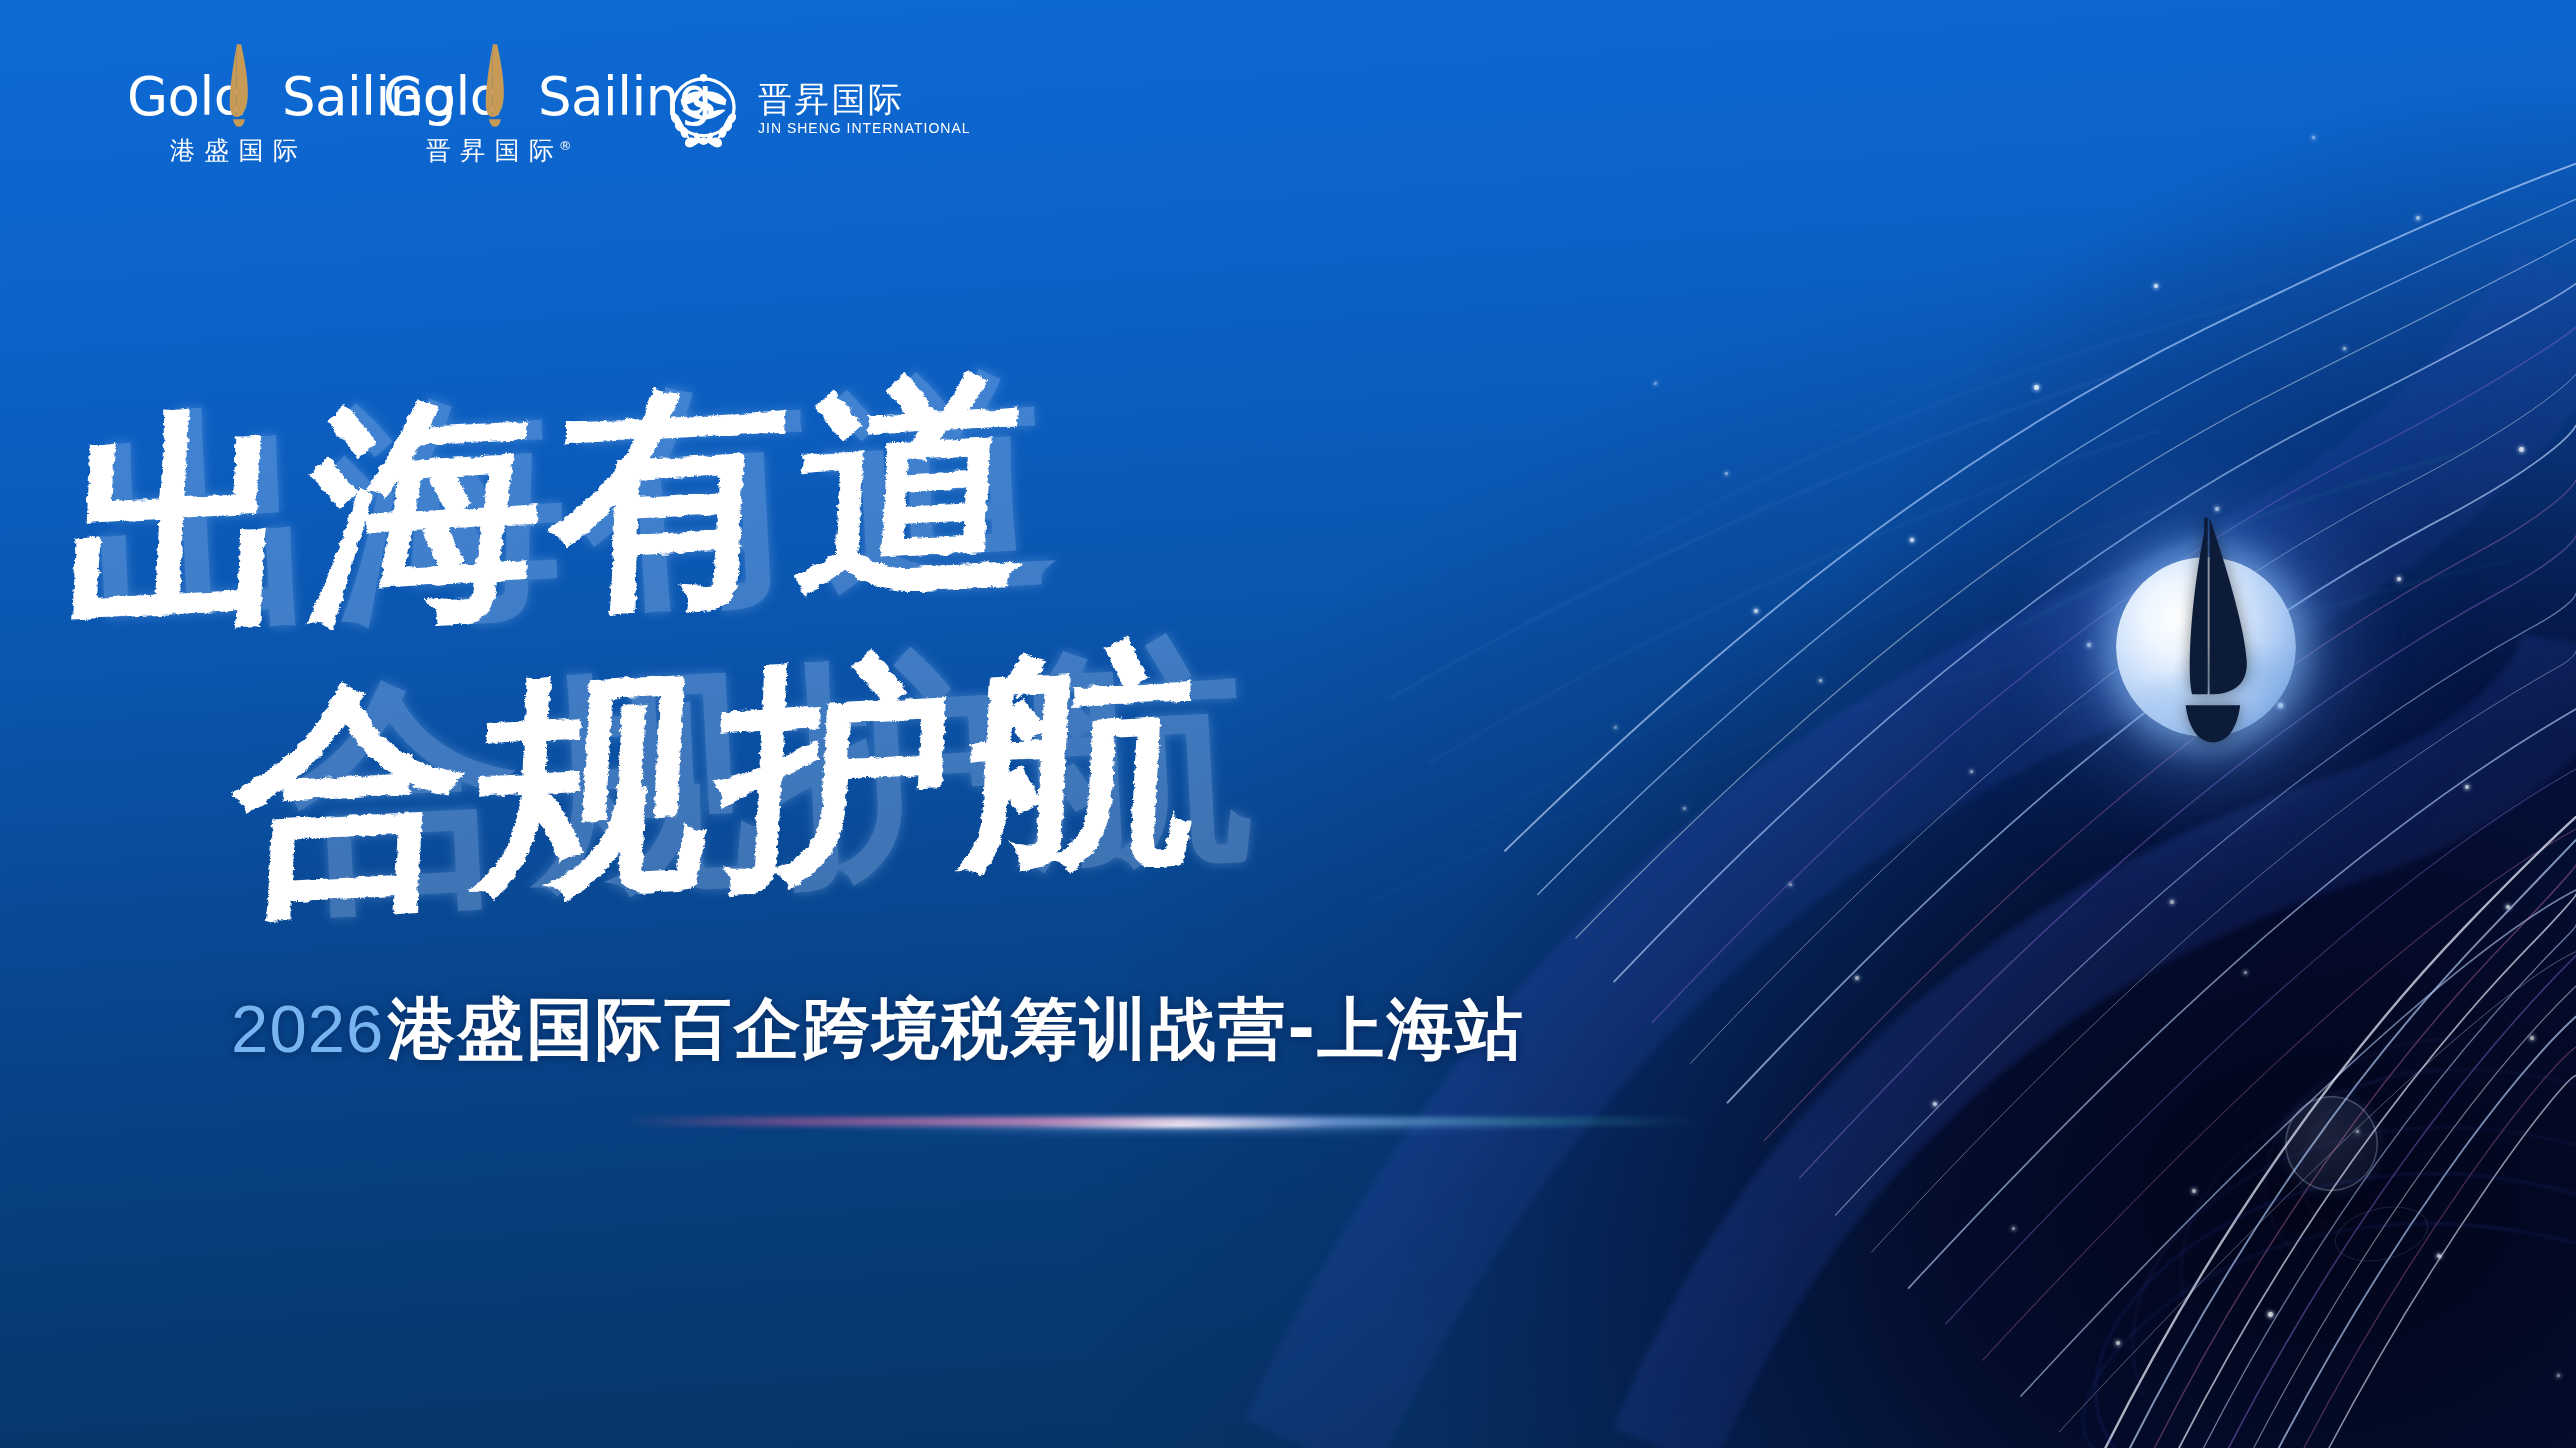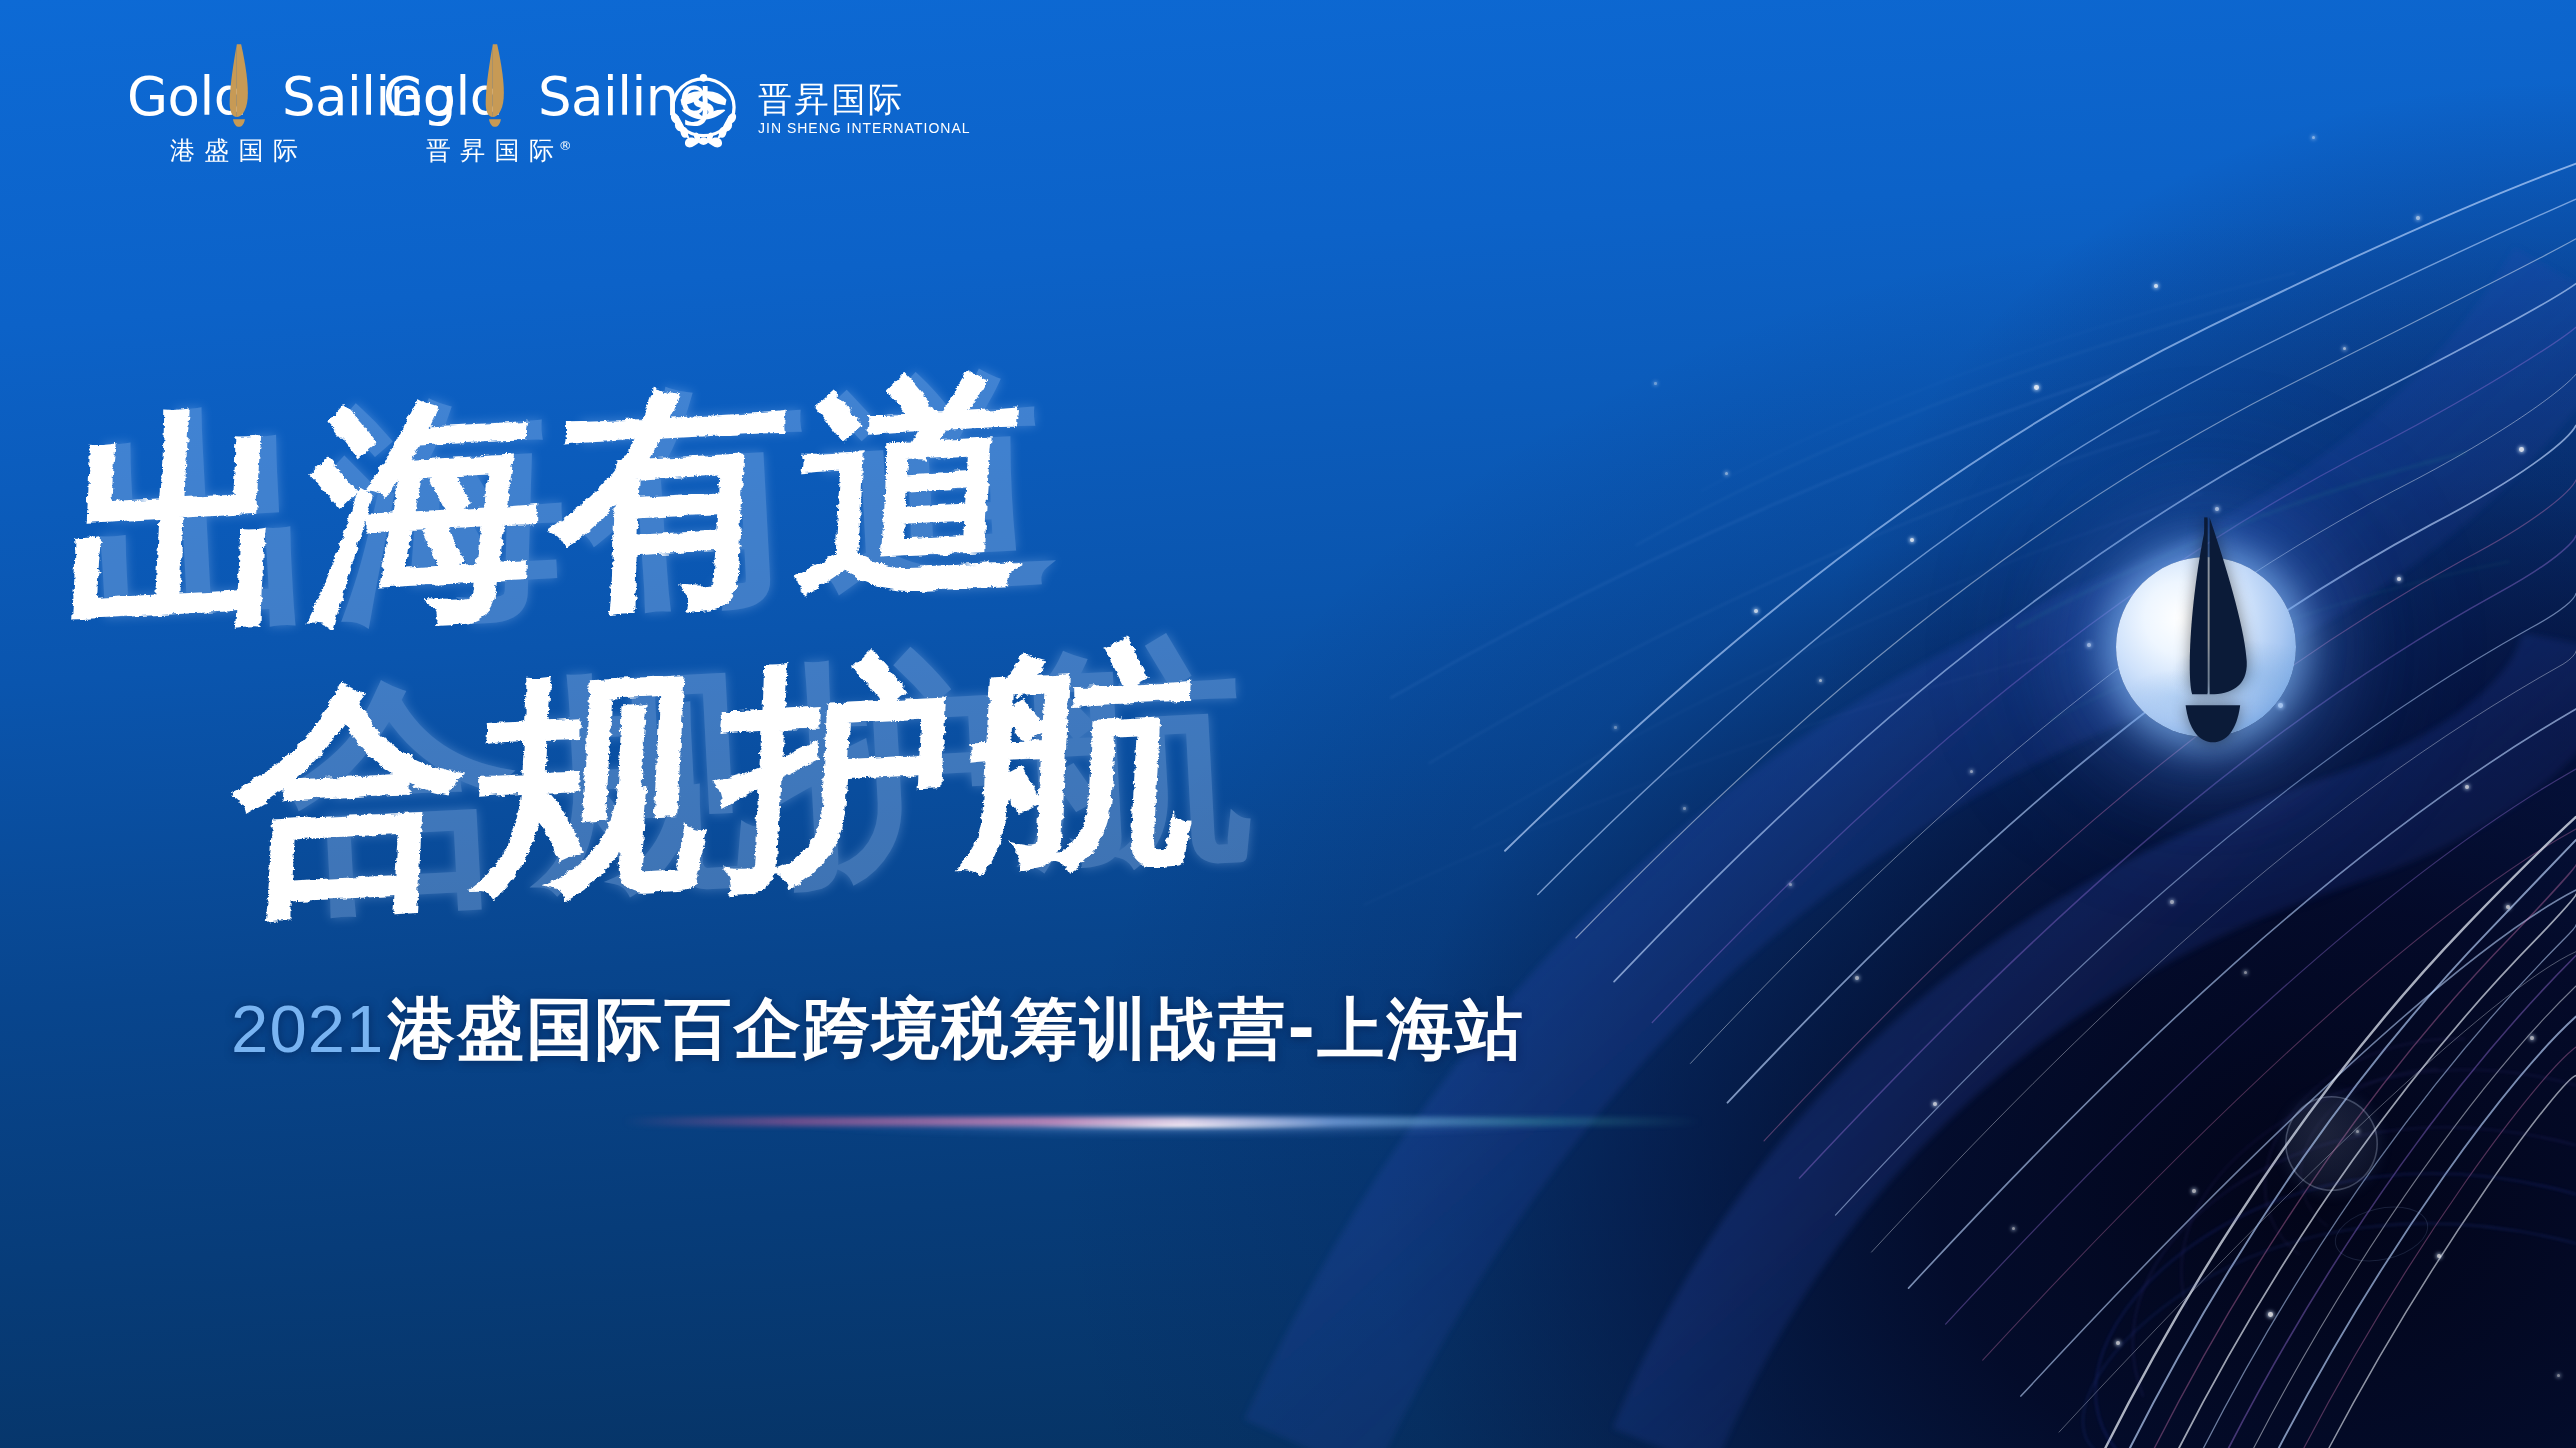--- a/index.html
+++ b/index.html
@@ -437,17 +437,17 @@
       </g>
 
       <g filter="url(#brush)">
         <text id="hl1" x="170" y="560" font-family="DejaVu Sans, sans-serif" font-weight="700" font-size="430" letter-spacing="18" fill="#ffffff" transform="rotate(-3 170 560) skewX(-6)">出海有道</text>
         <text id="hl2" x="530" y="1060" font-family="DejaVu Sans, sans-serif" font-weight="700" font-size="430" letter-spacing="18" fill="#ffffff" transform="rotate(-3 530 1060) skewX(-6)">合规护航</text>
       </g>
     </svg>
   </div>
 
   <div class="subtitle-block">
-    <div class="sub-cn"><span class="year">2021</span><span>港盛国际百企跨境税筹训战营-上海站</span></div>
+    <div class="sub-cn"><span class="year">2026</span><span>港盛国际百企跨境税筹训战营-上海站</span></div>
   </div>
 
 </div>
 
 
 </body></html>

